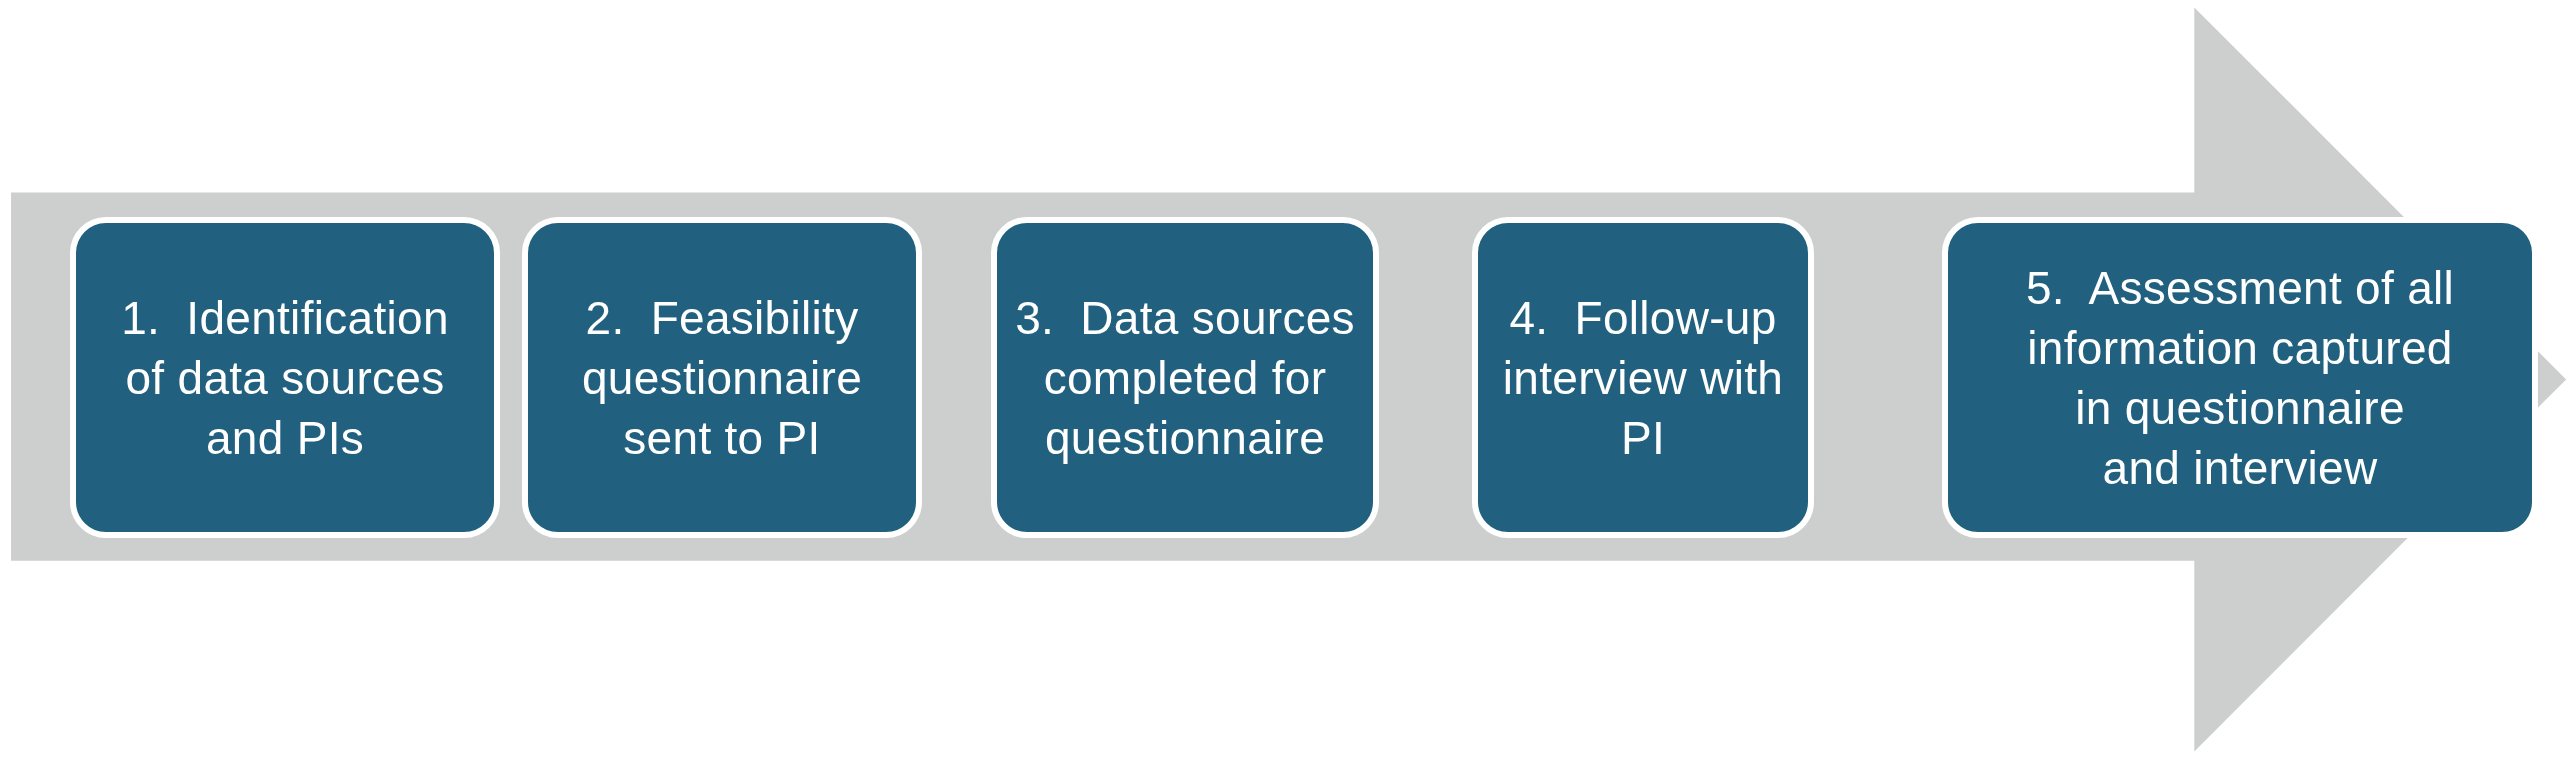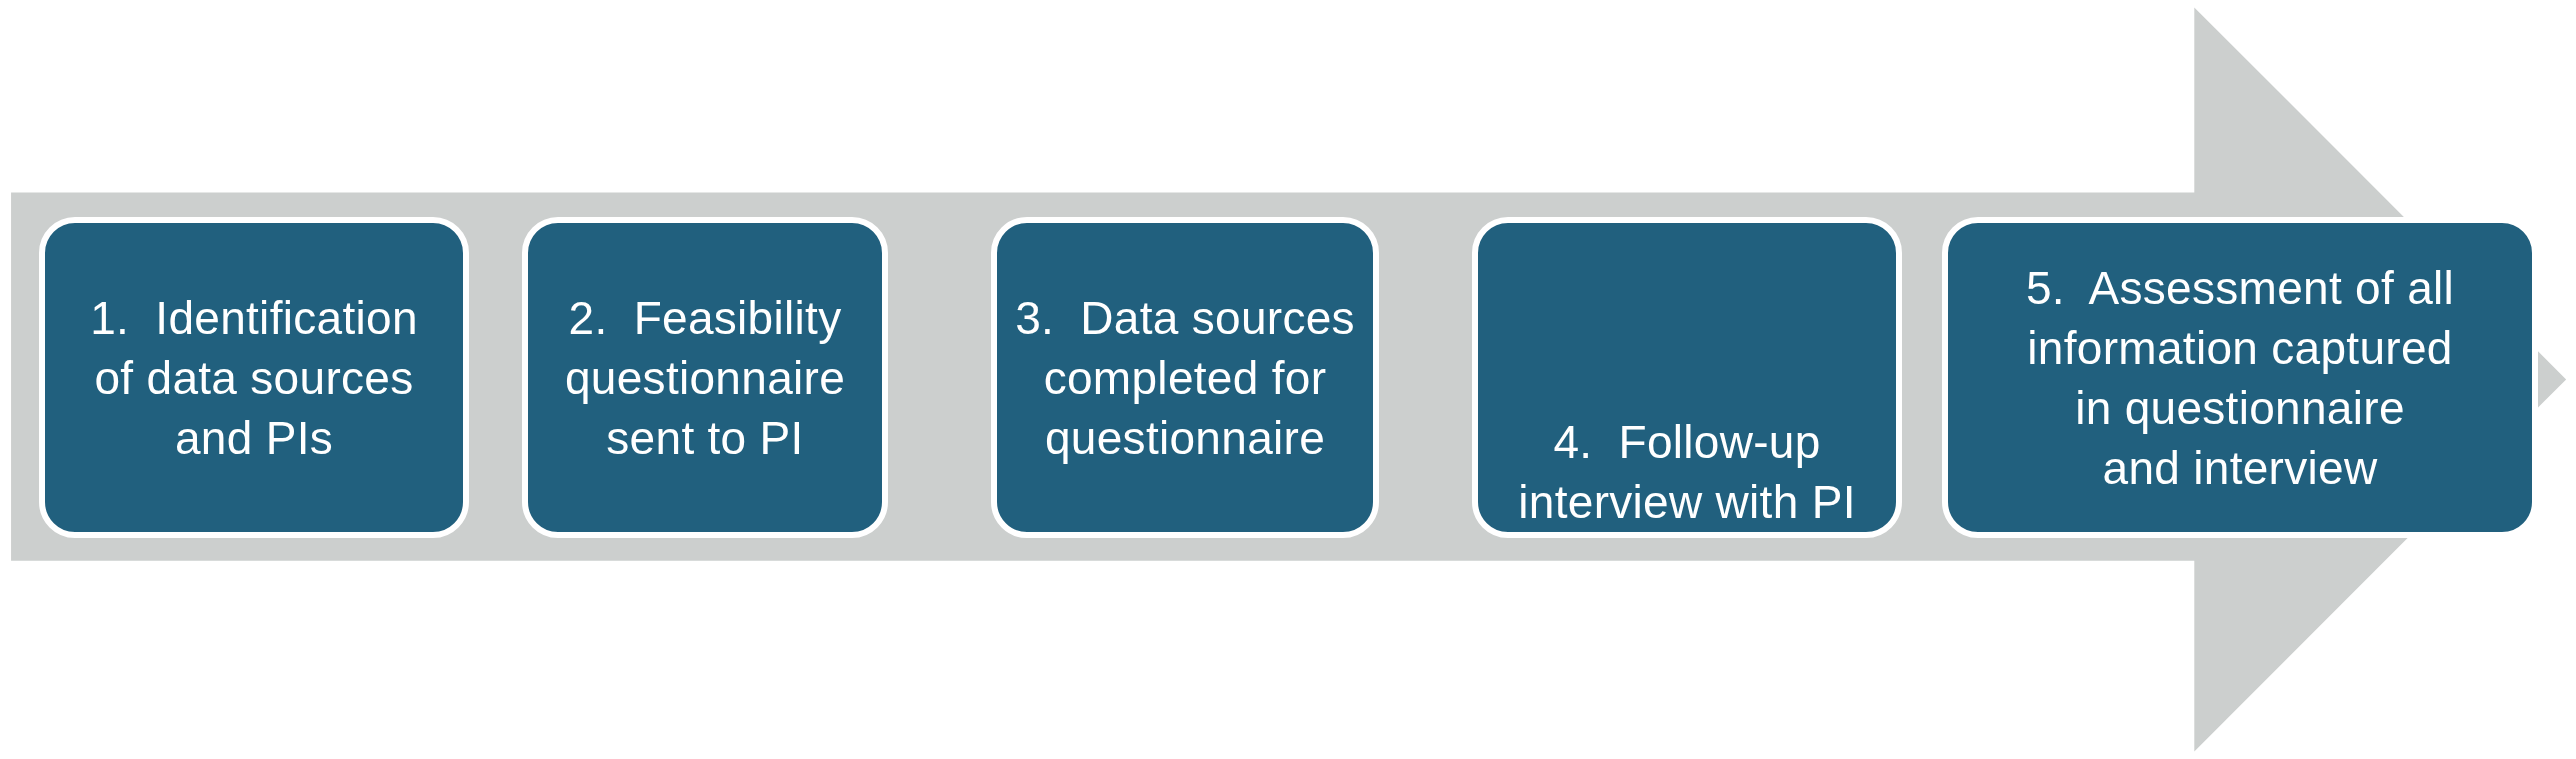--- a/index.html
+++ b/index.html
@@ -47,24 +47,24 @@
   }
   .step-label{
     display:block;
     white-space:pre-line;
     text-align:center;
     color:var(--text-color);
     font-size:46px;
     line-height:60px;
     letter-spacing:0.3px;
   }
-  .s1{left:39px;width:430px;}
-  .s2{left:522px;width:366px;}
+  .s1{left:70px;width:430px;}
+  .s2{left:522px;width:400px;}
   .s3{left:991px;width:388px;}
-  .s4{left:1472px;width:430px;align-items:flex-end;}
+  .s4{left:1472px;width:342px;}
   .s5{left:1942px;width:596px;}
 </style>
 </head>
 <body>
 
 <div class="canvas">
 
   <svg class="arrow-svg" viewBox="0 0 4191 1236" preserveAspectRatio="none" aria-hidden="true">
     <polygon points="18,313 3570,313 3570,12 4175,617 3570,1222 3570,912 18,912"></polygon>
   </svg>

